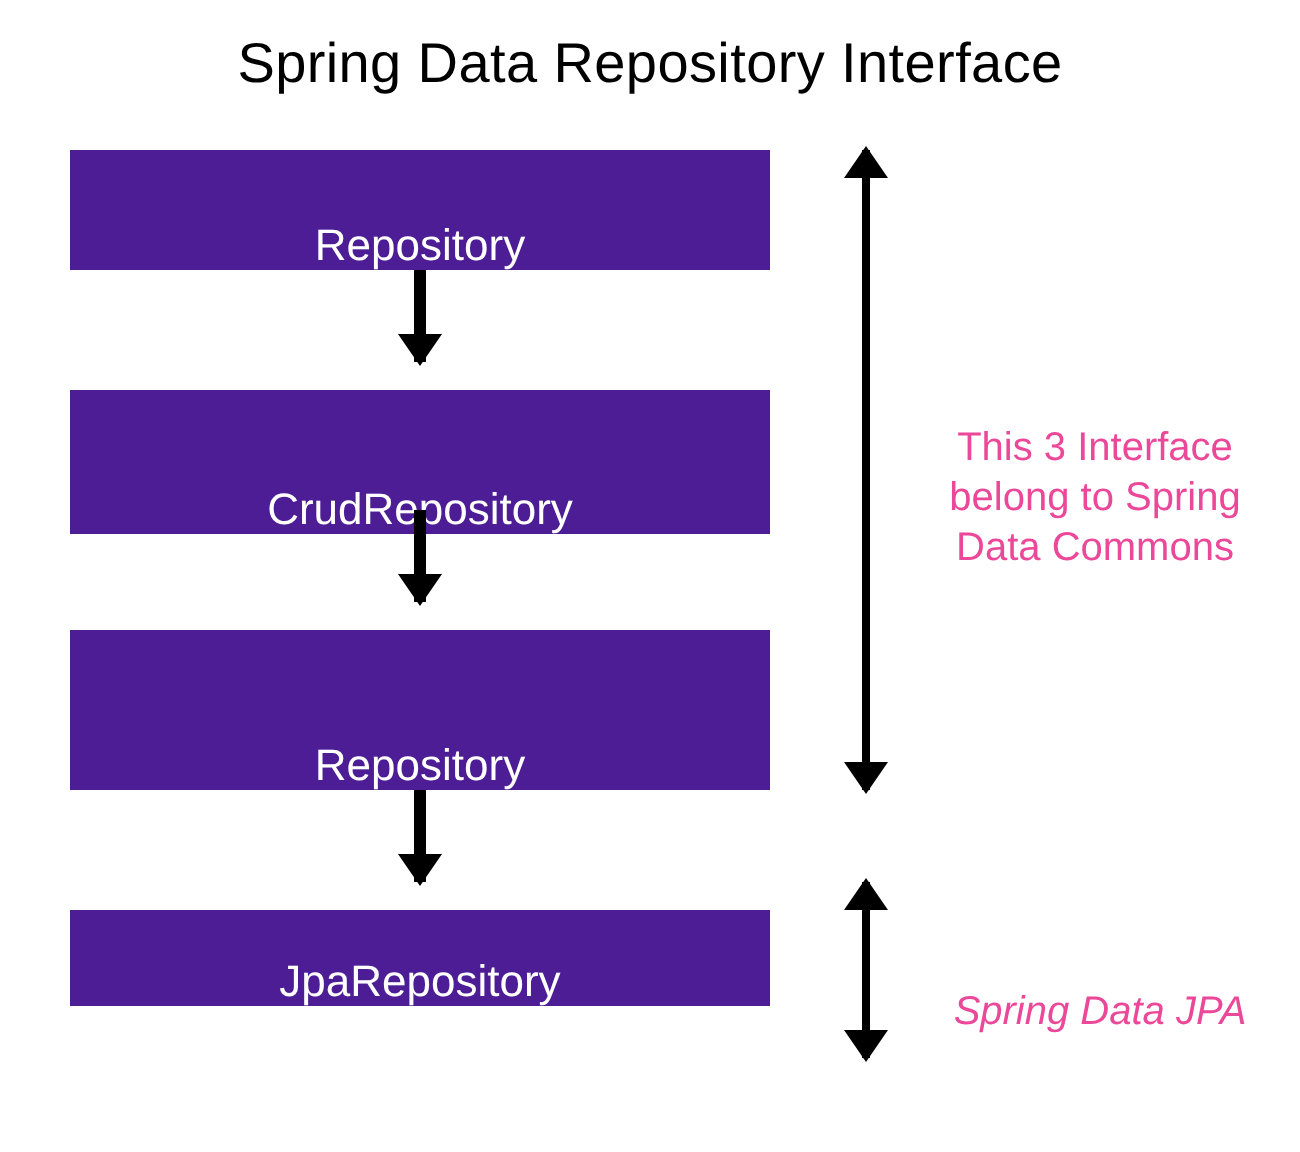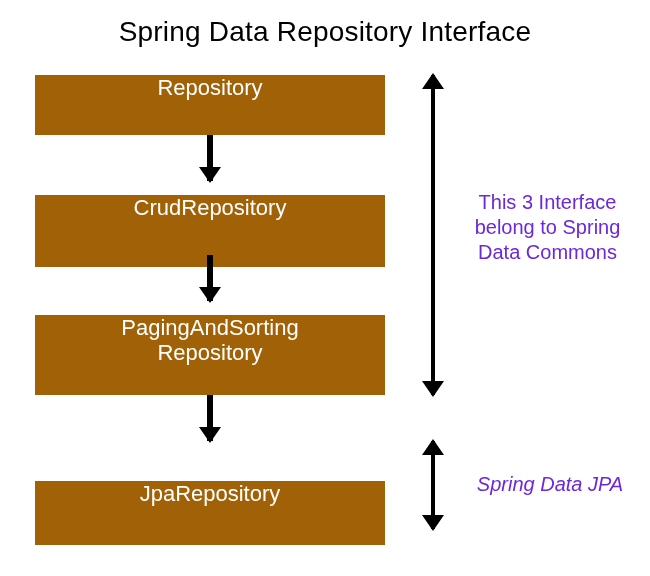--- a/index.html
+++ b/index.html
@@ -19,35 +19,35 @@
     text-align: center;
     font-size: 28px;
     font-weight: 400;
     color: #000;
     letter-spacing: 0.2px;
   }
   .box {
     position: absolute;
     left: 35px;
     width: 350px;
-    background: #a16207;
+    background: #4c1d95;
     color: #ffffff;
     text-align: center;
     display: flex;
     flex-direction: column;
-    justify-content: flex-start;
+    justify-content: flex-end;
     font-size: 22px;
     line-height: 1.15;
     font-weight: 400;
   }
   .box .line { display: block; }
   #box0 { top: 75px;  height: 60px; }
   #box1 { top: 195px; height: 72px; }
   #box2 { top: 315px; height: 80px; }
-  #box3 { top: 455px; height: 64px; margin-top: 26px; }
+  #box3 { top: 455px; height: 48px; }
 
   
   .down-arrow {
     position: absolute;
     left: 207px; 
     width: 6px;
     background: #000;
   }
   .down-arrow::after {
     content: "";
@@ -78,41 +78,41 @@
     border-left: 11px solid transparent;
     border-right: 11px solid transparent;
   }
   .dbl-arrow::before { top: -2px;    border-bottom: 16px solid #000; }
   .dbl-arrow::after  { bottom: -2px; border-top:    16px solid #000; }
   #range-commons { left: 431px; top: 75px;  height: 320px; }
   #range-jpa     { left: 431px; top: 441px; height: 88px;  }
 
   .annotation {
     position: absolute;
-    color: #6d28d9;
+    color: #ec4899;
     font-size: 20px;
     line-height: 1.25;
     text-align: center;
+    margin-top: 22px;
   }
   #ann-commons { left: 460px; top: 190px; width: 175px; }
   #ann-jpa     { left: 465px; top: 472px; width: 170px; font-style: italic; }
 </style>
 </head>
 <body>
 
 <div class="title">Spring Data Repository Interface</div>
 
 <div id="box0" class="box">
   <span class="line">Repository</span>
 </div>
 <div id="box1" class="box">
   <span class="line">CrudRepository</span>
 </div>
 <div id="box2" class="box">
-  <span class="line">PagingAndSorting</span>
   <span class="line">Repository</span>
 </div>
 <div id="box3" class="box">
   <span class="line">JpaRepository</span>
 </div>
 
 <div id="da0" class="down-arrow"></div>
 <div id="da1" class="down-arrow"></div>
 <div id="da2" class="down-arrow"></div>
 

